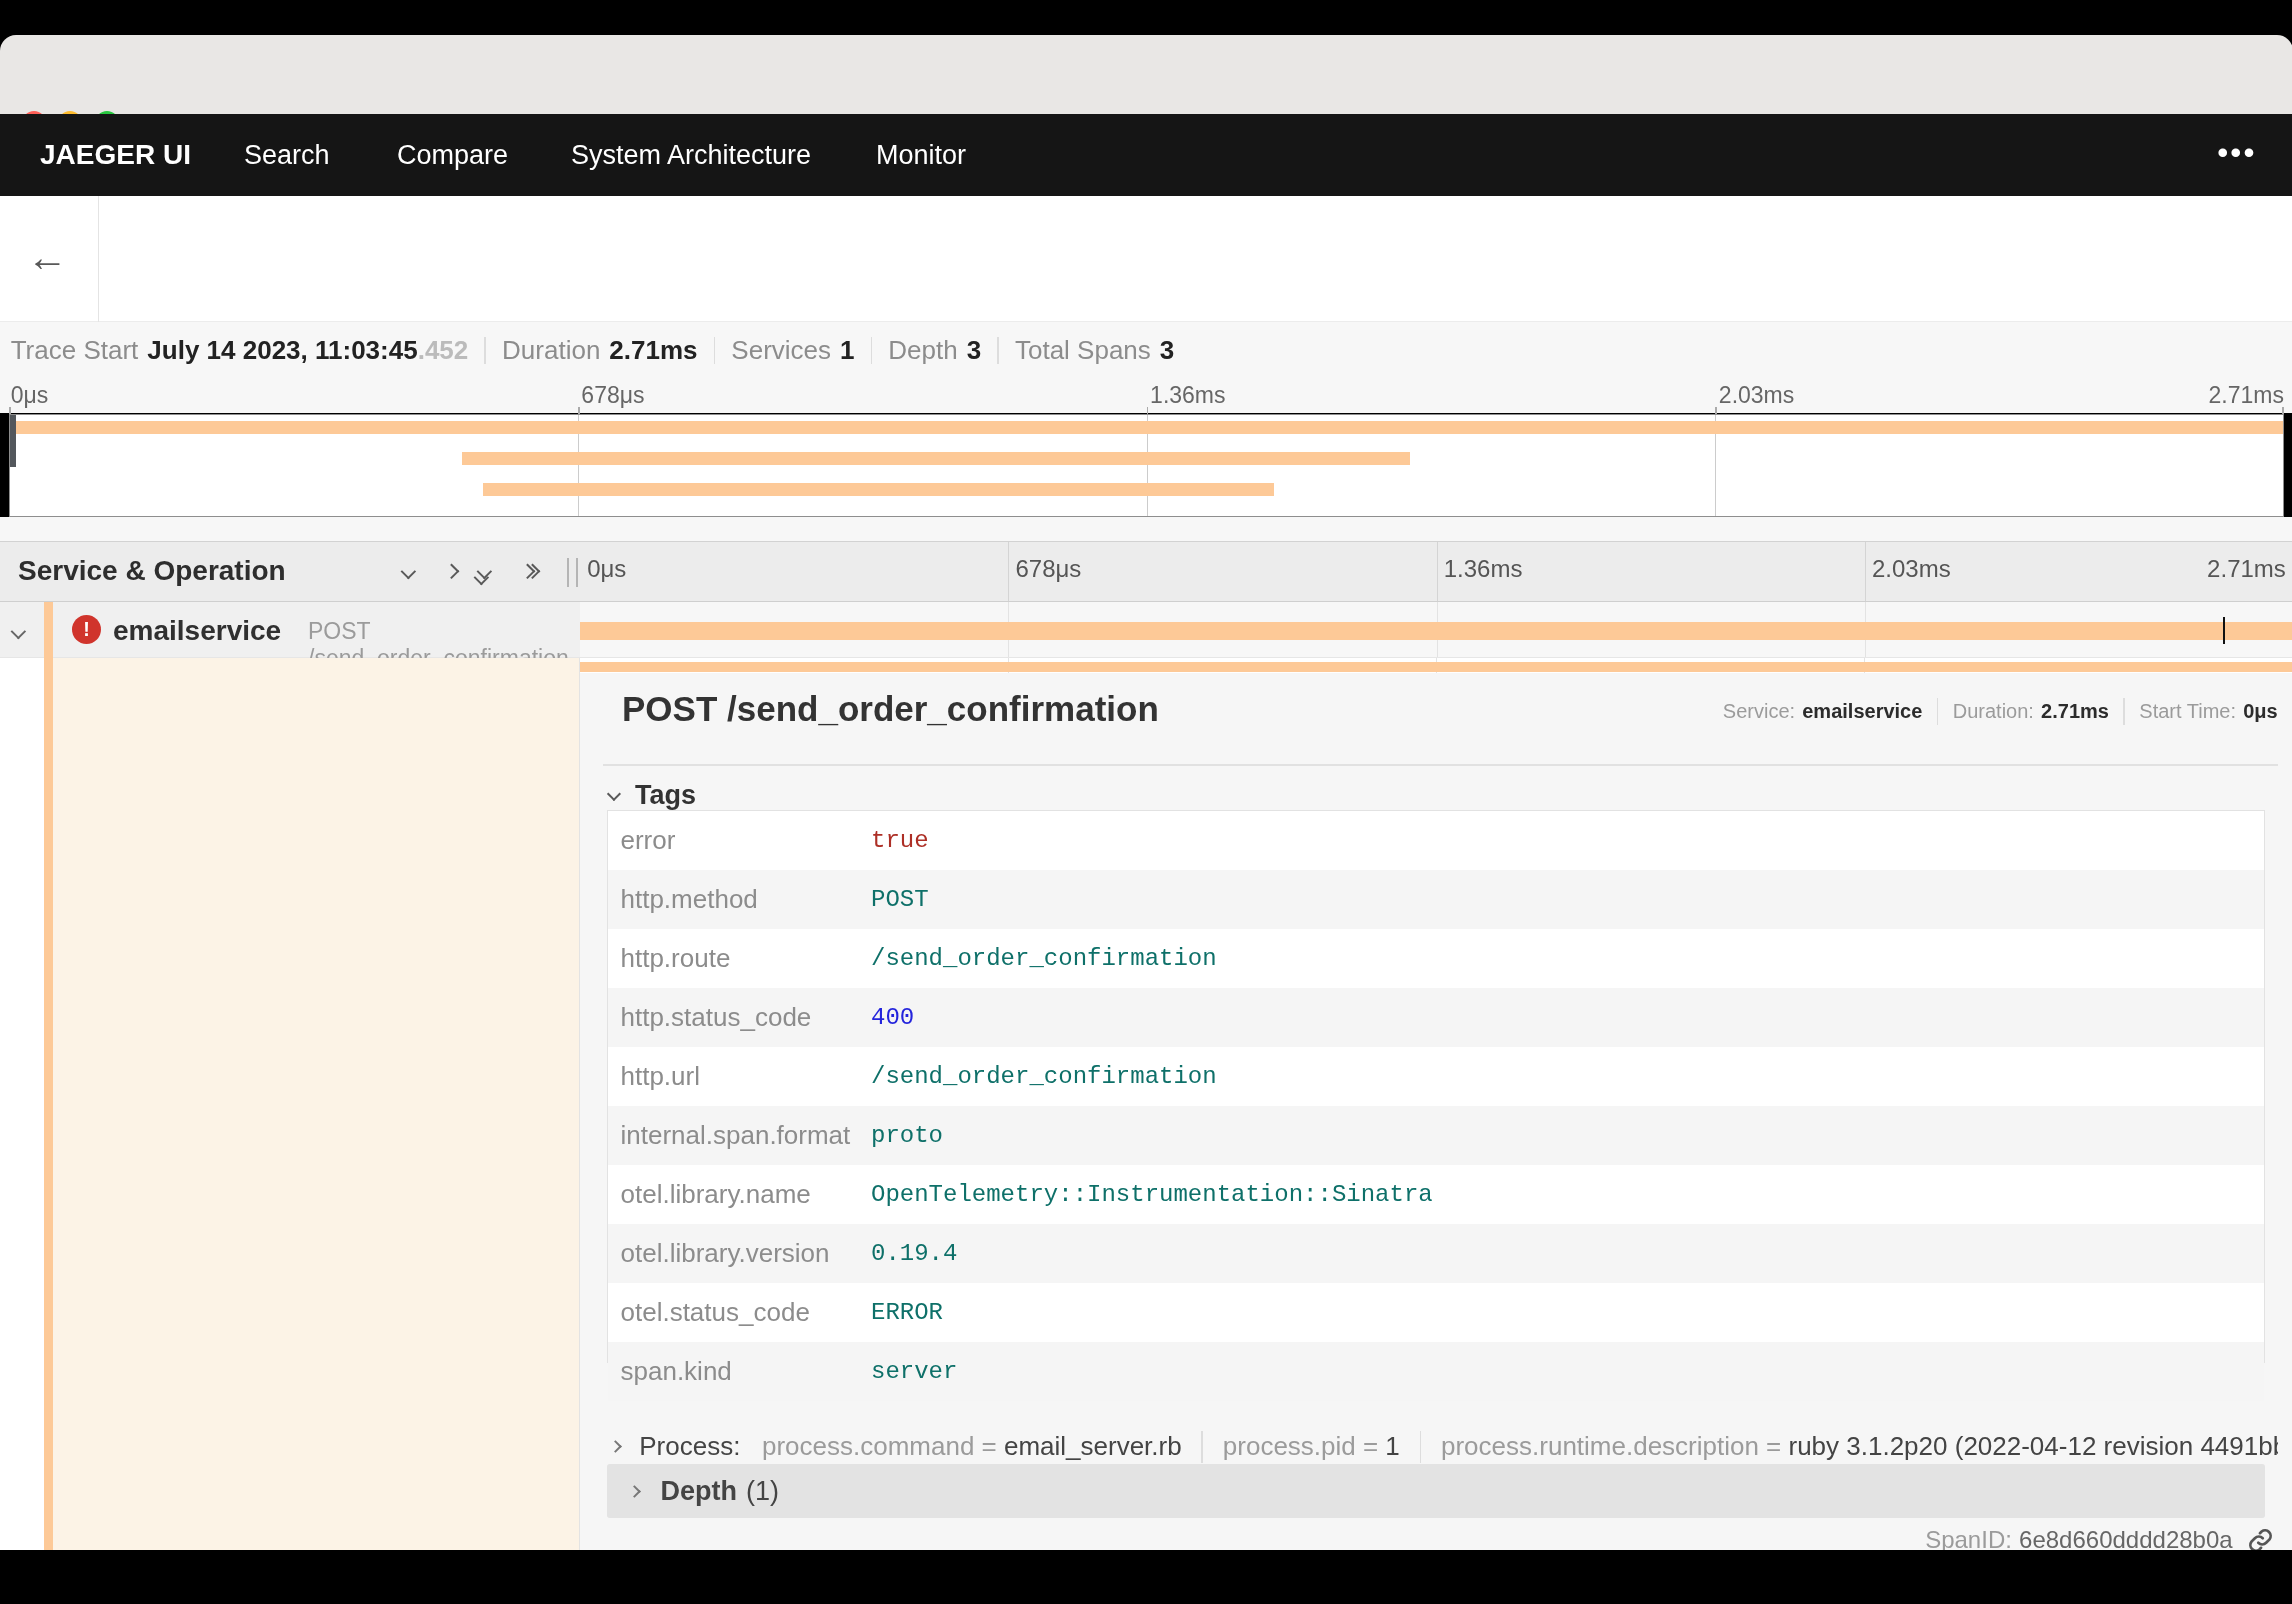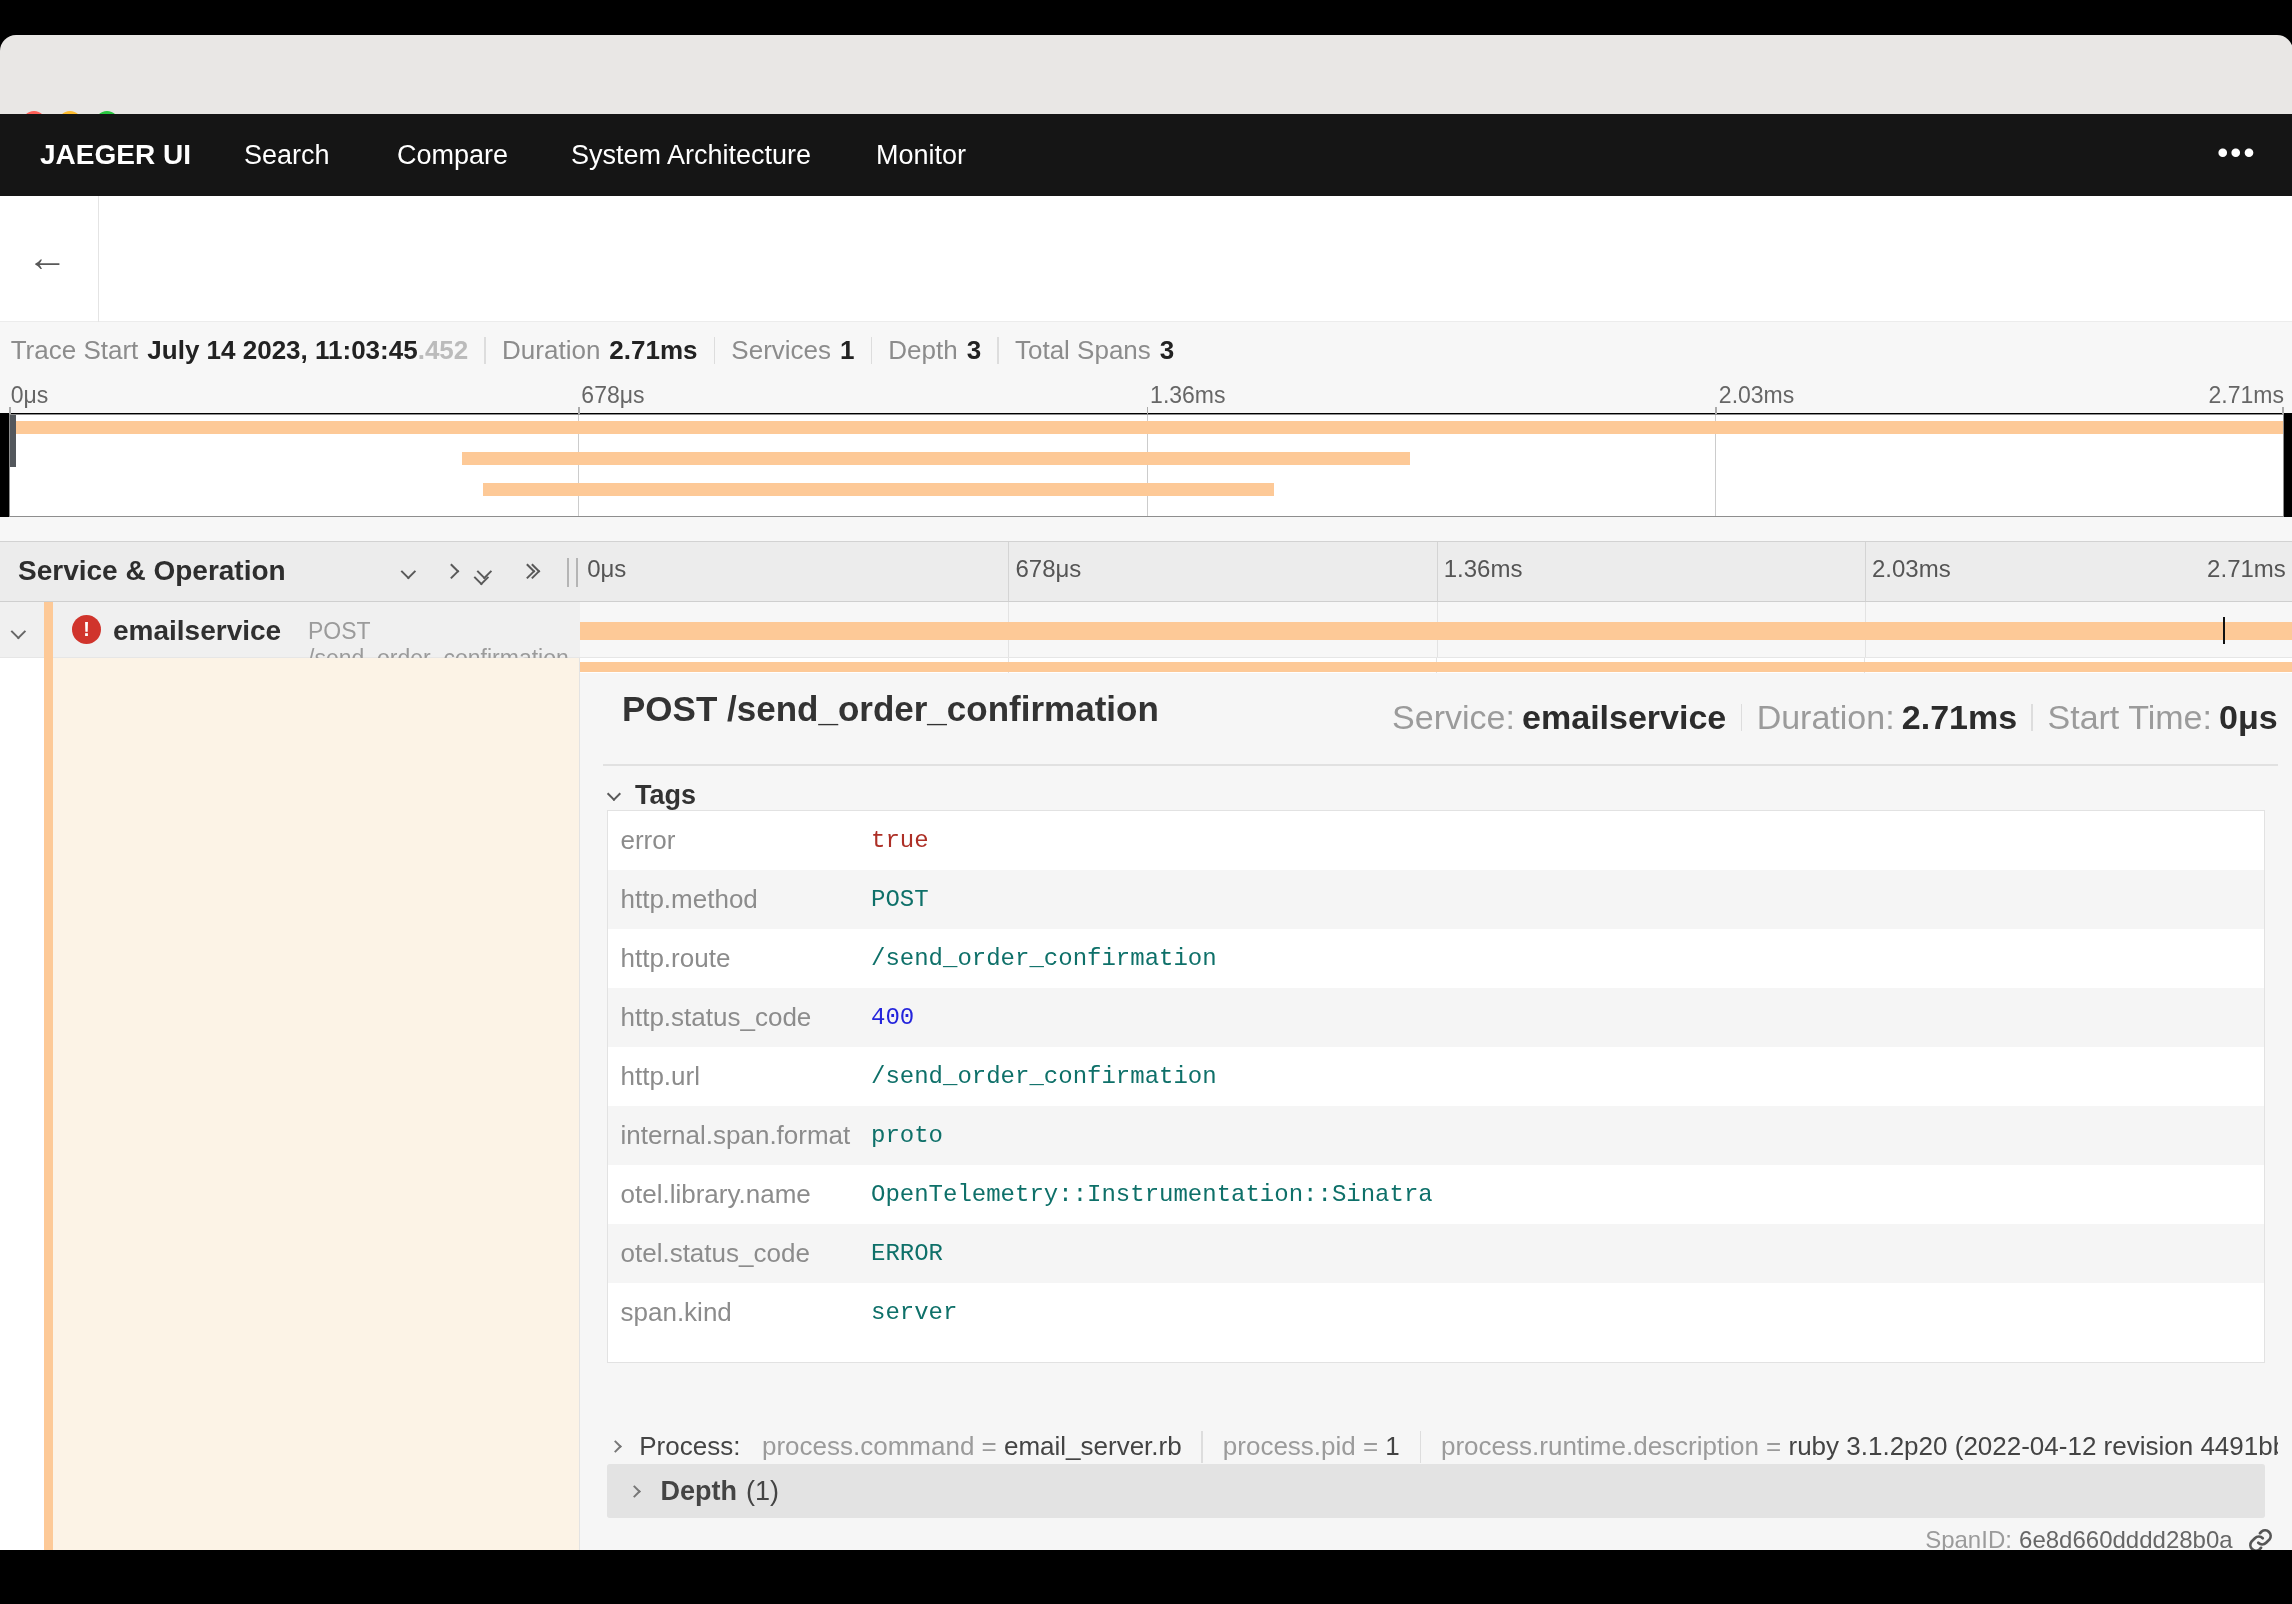--- a/index.html
+++ b/index.html
@@ -133,21 +133,21 @@
 
   
   #left-gutter { left:0; top:658px; width:580px; height:892px; background:#fff;
                  border-right:0.9px solid #e3e3e3; }
   #gutter-stripe { position:absolute; left:44px; top:0; width:9px; height:100%; background:#fdc997; }
   #gutter-cream  { position:absolute; left:53px; top:0; right:0; height:100%; background:#fcf3e6; }
 
   
   #detail-panel { left:580px; top:673px; width:1712px; height:877px; background:#f6f6f6; }
   #detail-title { position:absolute; left:42px; top:16px; font-size:35px; font-weight:bold; color:#333; }
-  #detail-meta { position:absolute; right:14.3px; top:25px; display:flex; align-items:center; font-size:34px; }
+  #detail-meta { position:absolute; right:14.3px; top:25px; display:flex; align-items:center; font-size:20px; }
   .meta-label { color:#9b9b9b; margin-right:7.2px; }
   .meta-value { color:#2c2c2c; font-weight:bold; }
   .meta-sep { width:1.8px; height:27px; background:#ddd; margin:0 14.3px; }
   #detail-divider { position:absolute; left:23px; right:14.3px; top:91px; height:1.8px; background:#e1e1e1; }
   #tags-toggle { position:absolute; left:29px; top:107px; display:flex; align-items:center; gap:16px; }
   #tags-toggle .chev-r { border-color:#595959; width:9.9px; height:9.9px; margin-top:-3.6px; }
   #tags-label { font-size:27px; font-weight:bold; color:#333; }
 
   #tags-table { position:absolute; left:27px; right:27px; top:137px; height:553px;
                 background:#fff; border:0.9px solid #e2e2e2; }
@@ -372,20 +372,24 @@
         </div>
         <div class="tag-row">
           <span class="tag-key">internal.span.format</span>
           <span class="tag-val val-teal">proto</span>
         </div>
         <div class="tag-row">
           <span class="tag-key">otel.library.name</span>
           <span class="tag-val val-teal">OpenTelemetry::Instrumentation::Sinatra</span>
         </div>
         <div class="tag-row">
+          <span class="tag-key">otel.library.version</span>
+          <span class="tag-val val-teal">0.19.4</span>
+        </div>
+        <div class="tag-row">
           <span class="tag-key">otel.status_code</span>
           <span class="tag-val val-teal">ERROR</span>
         </div>
         <div class="tag-row">
           <span class="tag-key">span.kind</span>
           <span class="tag-val val-teal">server</span>
         </div>
       </div>
     <div id="process-row">
       <span class="chev-r"></span>

